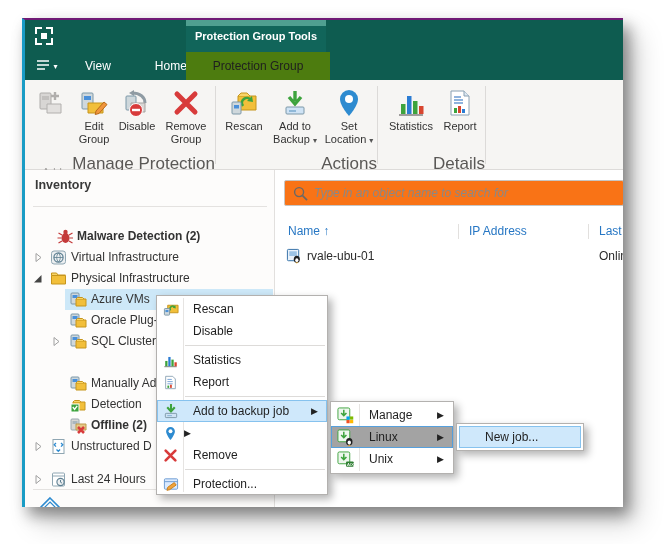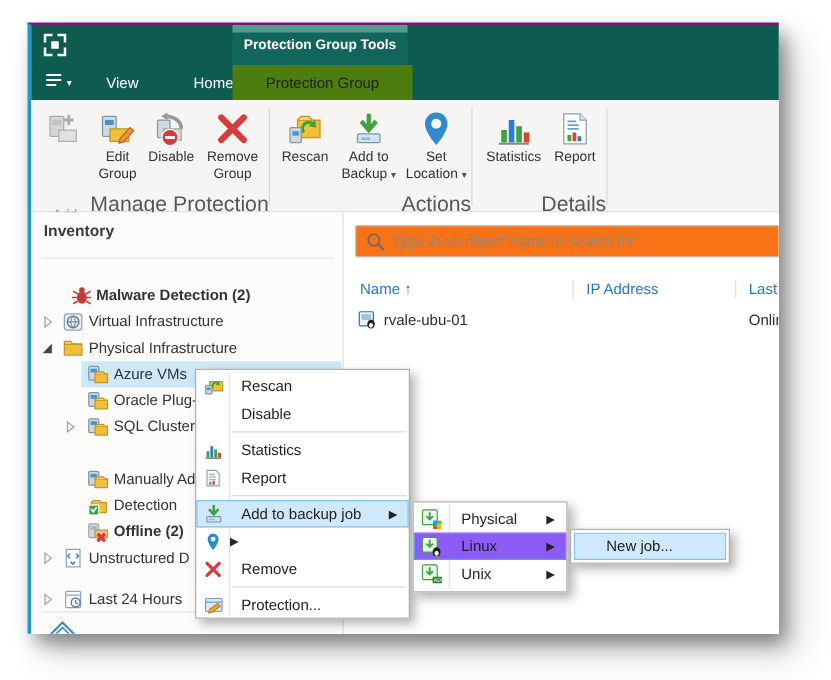--- a/index.html
+++ b/index.html
@@ -72,21 +72,21 @@
   .mi { position:relative; height:22px; display:flex; align-items:center; font-size:12px; color:#1f1f1f; }
   .mi .mic { width:27px; display:flex; justify-content:center; align-items:center; flex:none; }
   .mi .mlb { flex:1; padding-left:9px; white-space:nowrap; }
   .mi .marrow { width:16px; font-size:9px; color:#222; flex:none; }
   .mi.hl { background:#cfe8fb; box-shadow:inset 0 0 0 1px #86c2ee; }
   .msep { height:1px; background:#dddbd9; margin:3px 2px 3px 28px; }
 
   .menu-os { left:305px; top:381px; width:124px; height:73px; padding:2px 0; }
   .menu-os::before { content:""; position:absolute; left:28px; top:2px; bottom:2px; width:1px; background:#e6e4e2; }
   .menu-os .mic { width:29px; }
-  .mi.focus { background:#8b5cf6; box-shadow:inset 0 0 0 1px #56a0dd; }
+  .mi.focus { background:#a3a3a3; box-shadow:inset 0 0 0 1px #56a0dd; }
 
   .menu-newjob { left:431px; top:403px; width:128px; height:28px; padding:2px; }
   .menu-newjob .mi { height:22px; }
   .menu-newjob .mlb { padding-left:26px; }
 </style>
 </head>
 <body>
 
 <div class="stage">
   <div class="window">
@@ -534,21 +534,21 @@
         <span class="mic">
           <svg viewBox="0 0 18 18" width="17" height="17">
               <rect x="1" y="1" width="12.5" height="12.5" rx="1.5" fill="#eef7ee" stroke="#3da33d"></rect>
               <path d="M7.2 3v5.5M4.4 6.3l2.8 2.8 2.8-2.8" stroke="#3da33d" stroke-width="1.6" fill="none"></path>
               <rect x="10" y="10" width="3.4" height="3.4" fill="#00a4ef"></rect>
               <rect x="13.8" y="10" width="3.4" height="3.4" fill="#7fba00"></rect>
               <rect x="10" y="13.8" width="3.4" height="3.4" fill="#f25022"></rect>
               <rect x="13.8" y="13.8" width="3.4" height="3.4" fill="#ffb900"></rect>
             </svg>
         </span>
-        <span class="mlb">Physical</span>
+        <span class="mlb">Manage</span>
         <span class="marrow">▶</span>
       </div>
       <div class="mi focus">
         <span class="mic">
           <svg viewBox="0 0 18 18" width="17" height="17">
               <rect x="1" y="1" width="12.5" height="12.5" rx="1.5" fill="#eef7ee" stroke="#3da33d"></rect>
               <path d="M7.2 3v5.5M4.4 6.3l2.8 2.8 2.8-2.8" stroke="#3da33d" stroke-width="1.6" fill="none"></path>
               <ellipse cx="13" cy="13.4" rx="3.4" ry="4" fill="#1f1f1f"></ellipse>
               <ellipse cx="13" cy="14.4" rx="1.8" ry="2.2" fill="#fff"></ellipse>
               <path d="M11.4 17h3.2l-1.6 1z" fill="#f0a500"></path>

